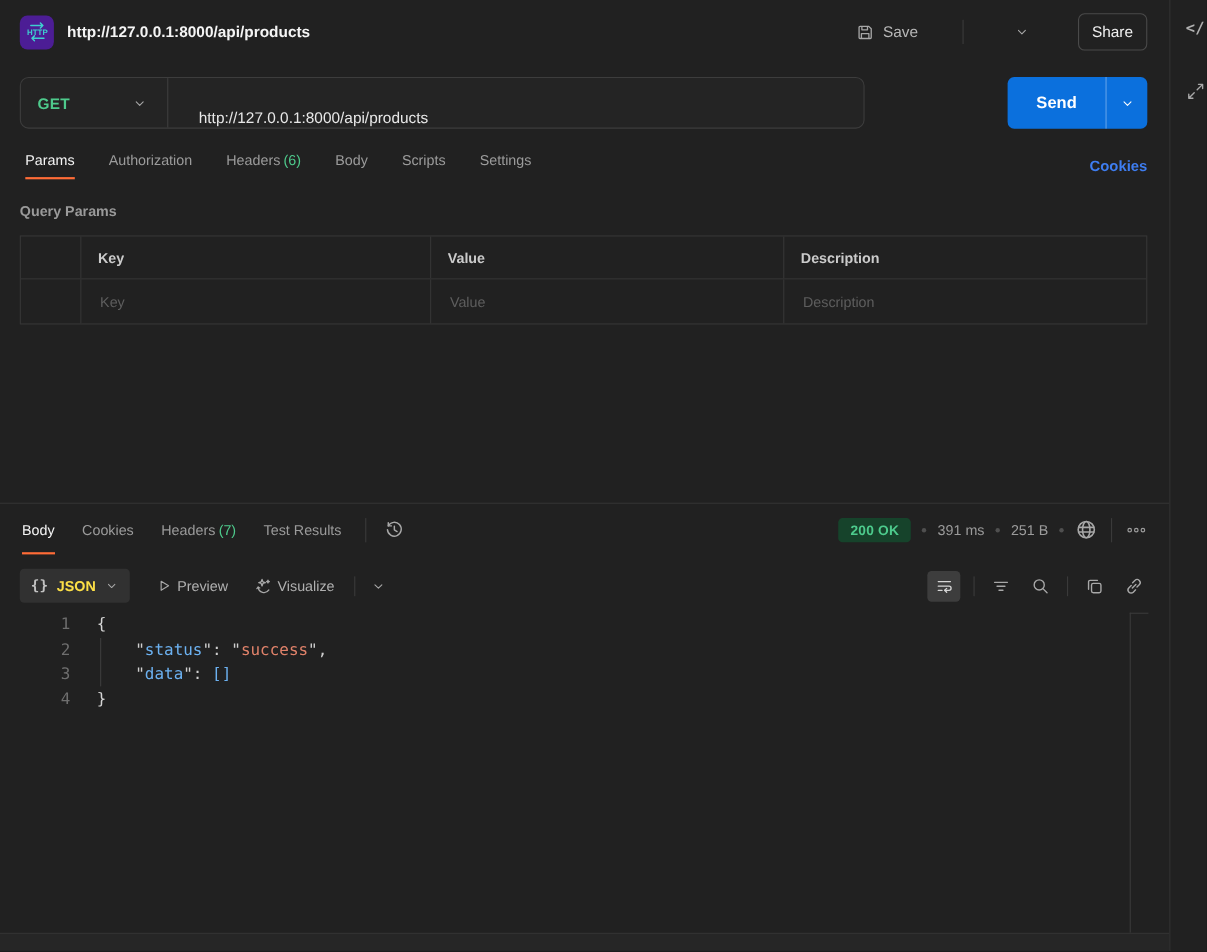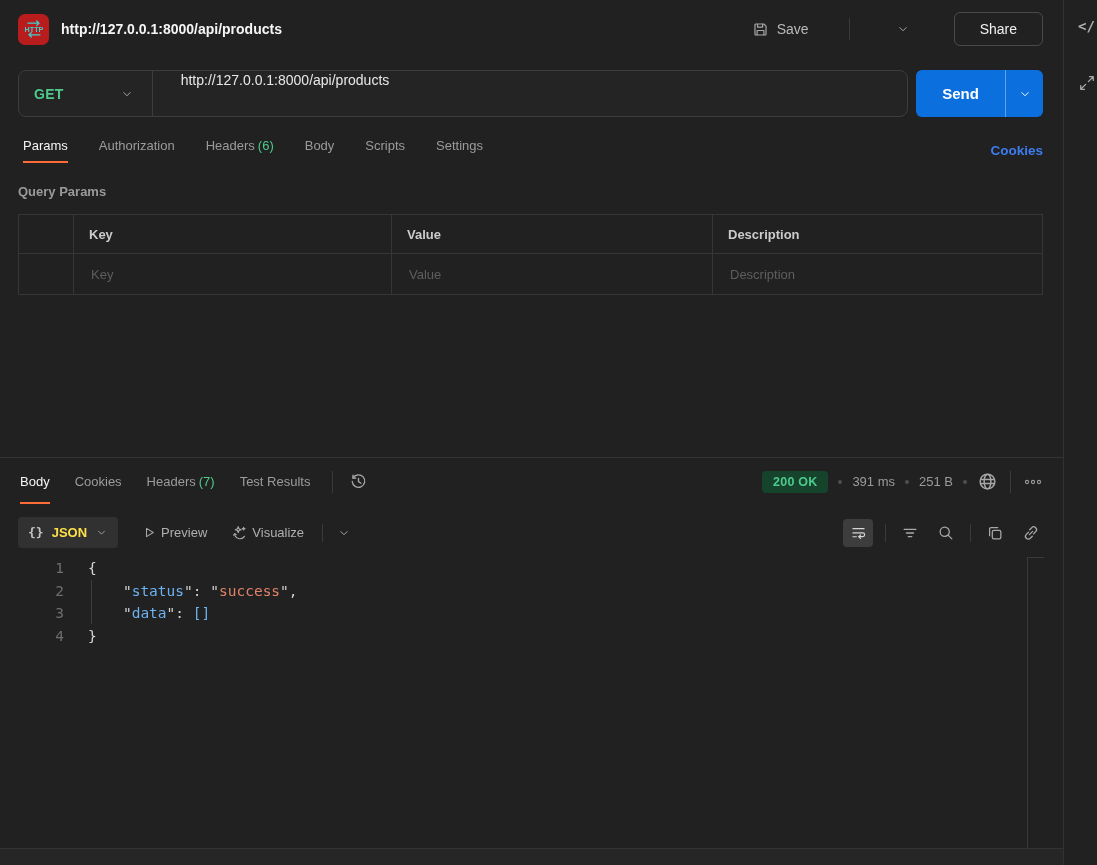--- a/index.html
+++ b/index.html
@@ -4,34 +4,34 @@
 <style>
   html,body{margin:0;padding:0;background:#1a1a1a;}
   .root{position:relative;width:1097px;height:865px;background:#212121;overflow:hidden;
         font-family:"Liberation Sans",sans-serif;color:#e8e8e8;-webkit-font-smoothing:antialiased;}
   svg{display:block;}
   .icon{stroke:#a8a8a8;fill:none;stroke-width:1.4;stroke-linecap:round;stroke-linejoin:round;}
 
   
   .topbar{position:absolute;top:0;left:0;width:1063px;height:58px;display:flex;align-items:center;
           padding:0 20px 0 18px;box-sizing:border-box;}
-  .http-badge{width:31px;height:31px;background:#b91c1c;border-radius:7px;display:flex;
+  .http-badge{width:31px;height:31px;background:#4c1d95;border-radius:7px;display:flex;
               align-items:center;justify-content:center;flex:none;}
   .topbar-title{margin-left:12px;font-size:14px;font-weight:700;color:#f5f5f5;}
   .topbar-right{margin-left:auto;display:flex;align-items:center;gap:28px;}
   .save-btn{display:flex;align-items:center;gap:8px;color:#b8b8b8;font-size:14px;cursor:pointer;}
   .vdiv{width:1px;height:22px;background:#3a3a3a;}
   .vdiv.m12{margin:0 12px;}
   .chev-btn{padding:4px 6px;display:flex;align-items:center;cursor:pointer;}
-  .share-btn{margin-left:10px;border:1px solid #4a4a4a;border-radius:6px;padding:8px 25px;
+  .share-btn{margin-left:10px;border:1px solid #4a4a4a;border-radius:6px;padding:8px 12px;
              font-size:14px;color:#f0f0f0;background:transparent;cursor:pointer;}
 
   
-  .url-box{position:absolute;top:70px;left:18px;width:890px;height:47px;border:1px solid #3d3d3d;
-           border-radius:8px;background:#242424;display:flex;align-items:flex-start;box-sizing:border-box;}
+  .url-box{position:absolute;top:70px;left:18px;width:768px;height:47px;border:1px solid #3d3d3d;
+           border-radius:8px;background:#242424;display:flex;align-items:flex-end;box-sizing:border-box;}
   .method{display:flex;align-items:center;padding:0 18px 0 15px;height:100%;cursor:pointer;}
   .method-label{color:var(--method-green);font-weight:700;font-size:14px;letter-spacing:.3px;}
   .method .chev{margin-left:56px;}
   .url-sep{width:1px;height:100%;background:#3d3d3d;}
   .url-input{flex:1;margin-left:26px;background:transparent;border:none;outline:none;color:#e8e8e8;
              font-size:14px;font-family:"Liberation Sans",sans-serif;}
   .send-btn{position:absolute;top:70px;left:916px;width:127px;height:47px;background:var(--send-blue);
             border-radius:6px;display:flex;align-items:stretch;cursor:pointer;}
   .send-main{flex:1;display:flex;align-items:center;justify-content:center;color:#fff;
              font-size:15px;font-weight:700;}

